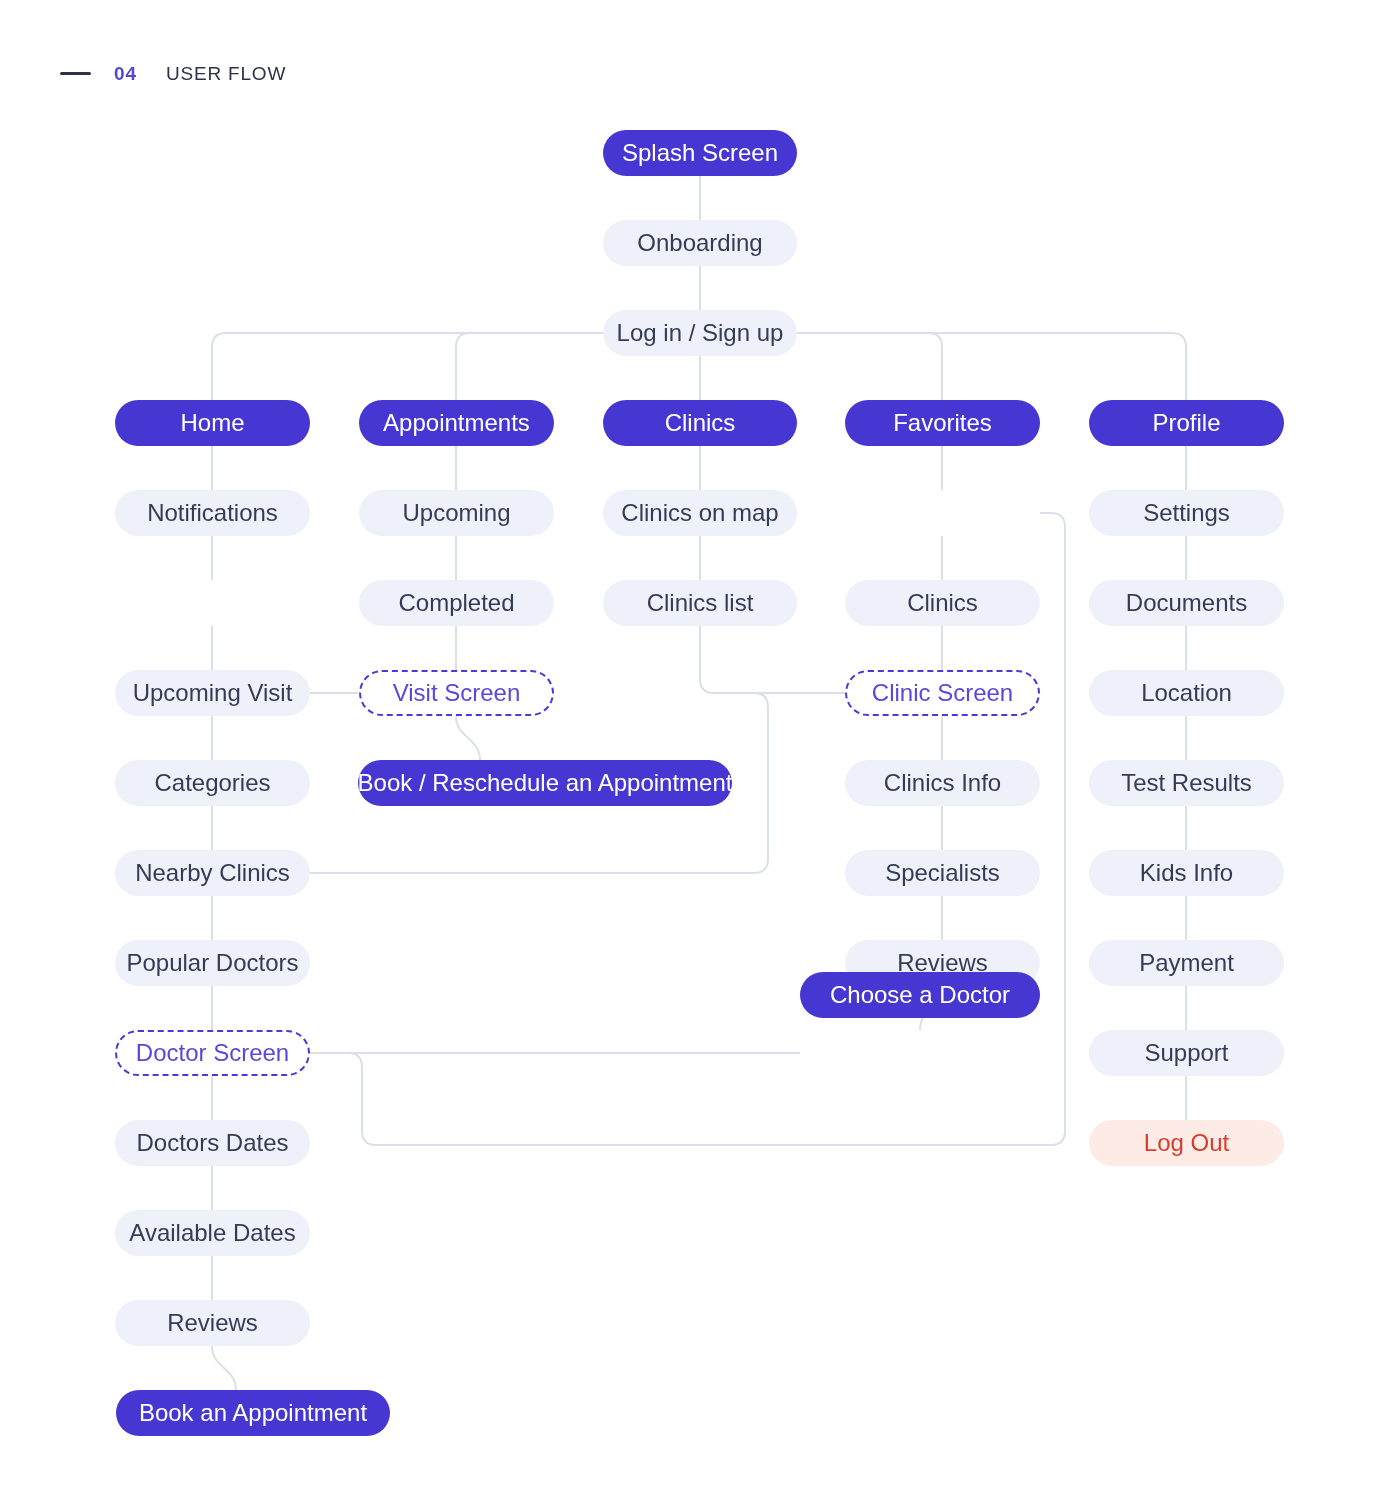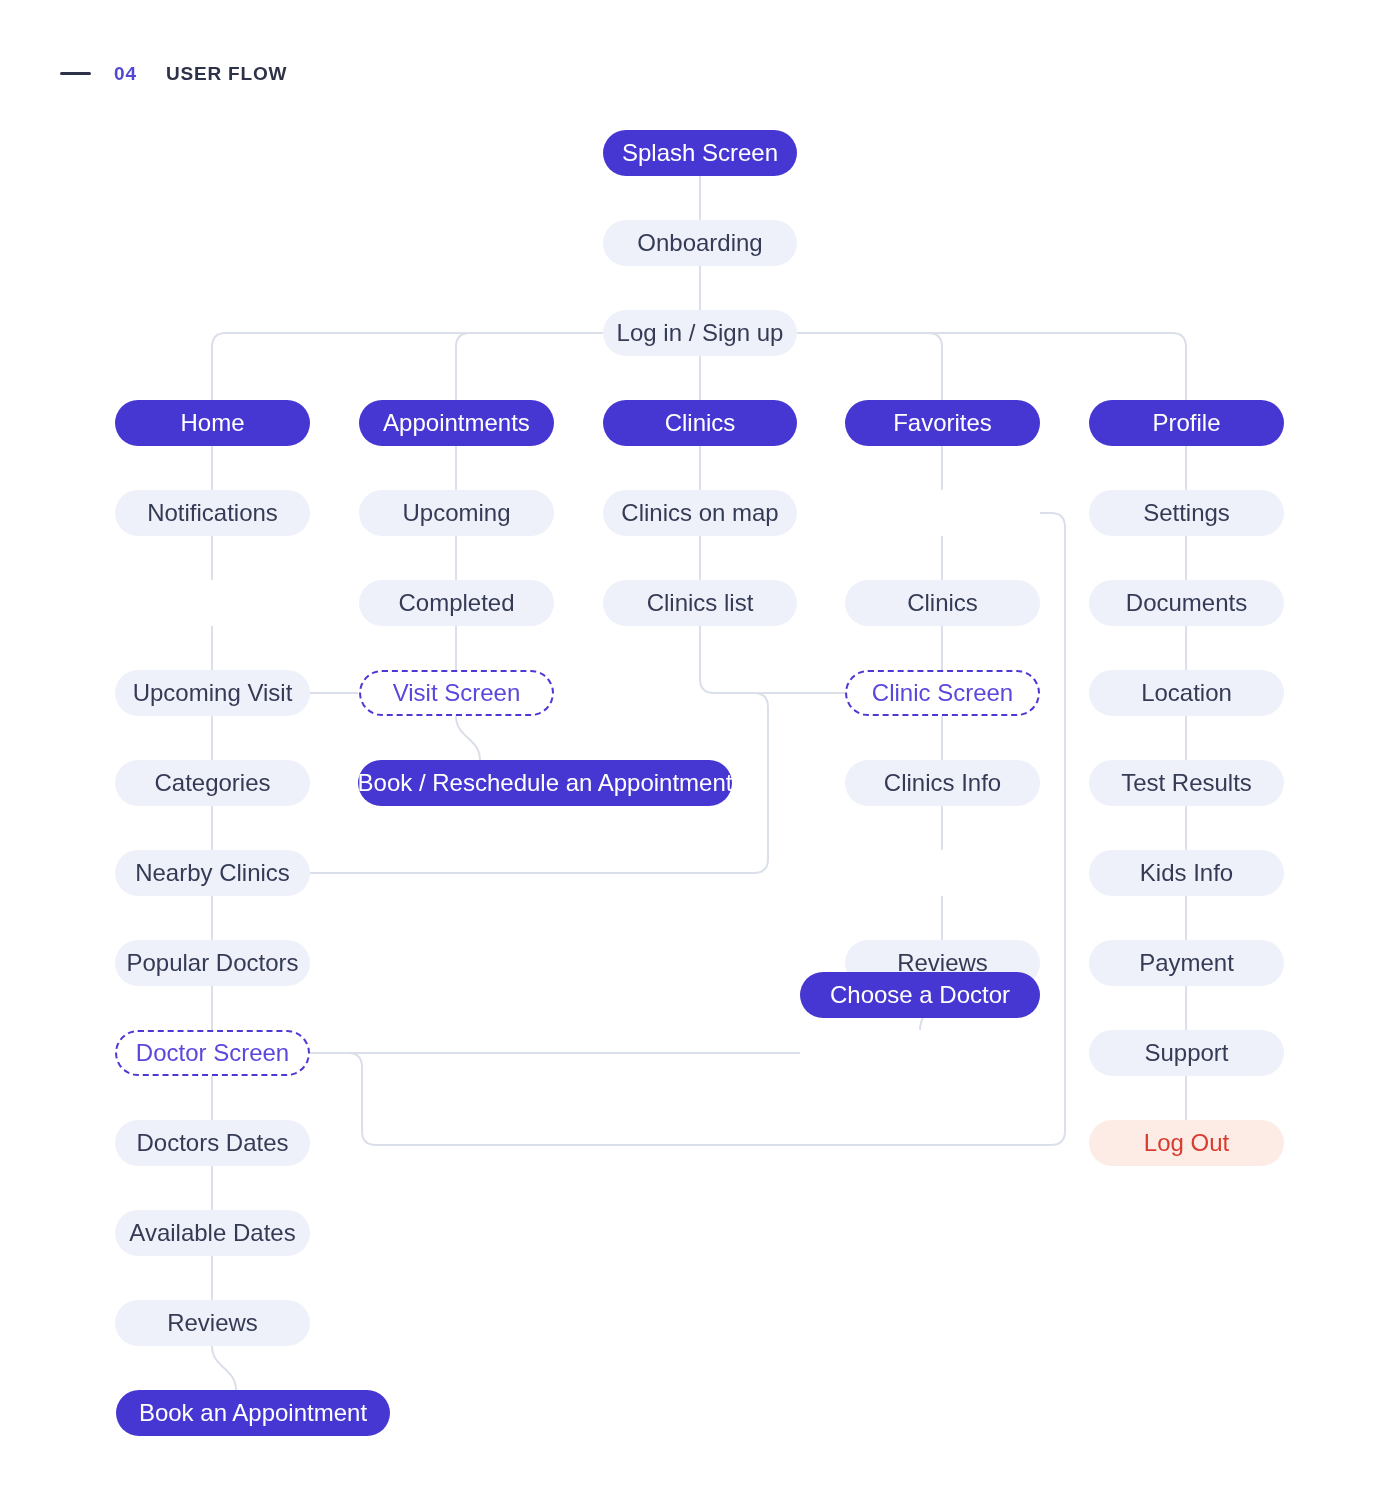--- a/index.html
+++ b/index.html
@@ -9,21 +9,21 @@
     --danger-bg:#fdebe6; --danger-text:#d93c2e;
     --line:#dbdfe9; --heading:#2e3248; --index:#5348d2;
   }
   *{margin:0;padding:0;box-sizing:border-box;}
   html,body{background:#ffffff;}
   body{font-family:"Liberation Sans", sans-serif;}
   .canvas{position:relative;width:1400px;height:1498px;background:#ffffff;overflow:hidden;}
   .hdr{position:absolute;left:0;top:0;width:1400px;height:110px;padding-left:40px;}
   .hdr .dash{position:absolute;left:60px;top:72px;width:31px;height:2.5px;background:var(--heading);border-radius:2px;}
   .hdr .index{position:absolute;left:114px;top:63px;font-size:19px;font-weight:700;color:var(--index);letter-spacing:1px;}
-  .hdr .title{position:absolute;left:166px;top:63px;font-size:19px;font-weight:700;color:var(--heading);letter-spacing:0.8px;}
+  .hdr .title{position:absolute;left:166px;top:63px;font-size:19px;font-weight:400;color:var(--heading);letter-spacing:0.8px;}
   svg.wires{position:absolute;left:0;top:0;}
   svg.wires path{stroke:var(--line);stroke-width:2;fill:none;}
   .node{
     position:absolute;height:46px;border-radius:24px;
     display:flex;align-items:center;justify-content:center;
     font-size:24px;line-height:1;white-space:nowrap;
   }
   .node.primary{background:var(--primary);color:var(--primary-text);}
   .node.light{background:var(--light-bg);color:var(--light-text);}
   .node.dashed{background:#ffffff;border:2px dashed var(--outline);color:var(--outline-text);}
@@ -118,20 +118,21 @@
   <div class="node light" style="left:359px;top:580px;width:195px">Completed</div>
   <div class="node dashed" style="left:359px;top:670px;width:195px">Visit Screen</div>
   <div class="node primary" style="left:358px;top:760px;width:374px">Book / Reschedule an Appointment</div>
 
   <div class="node light" style="left:603px;top:490px;width:194px">Clinics on map</div>
   <div class="node light" style="left:603px;top:580px;width:194px">Clinics list</div>
 
   <div class="node light" style="left:845px;top:580px;width:195px">Clinics</div>
   <div class="node dashed" style="left:845px;top:670px;width:195px">Clinic Screen</div>
   <div class="node light" style="left:845px;top:760px;width:195px">Clinics Info</div>
+  <div class="node light" style="left:845px;top:850px;width:195px">Specialists</div>
   <div class="node light" style="left:845px;top:940px;width:195px">Reviews</div>
   <div class="node primary" style="left:800px;top:972px;width:240px">Choose a Doctor</div>
 
   <div class="node light" style="left:1089px;top:490px;width:195px">Settings</div>
   <div class="node light" style="left:1089px;top:580px;width:195px">Documents</div>
   <div class="node light" style="left:1089px;top:670px;width:195px">Location</div>
   <div class="node light" style="left:1089px;top:760px;width:195px">Test Results</div>
   <div class="node light" style="left:1089px;top:940px;width:195px">Payment</div>
   <div class="node light" style="left:1089px;top:850px;width:195px">Kids Info</div>
   <div class="node light" style="left:1089px;top:1030px;width:195px">Support</div>

